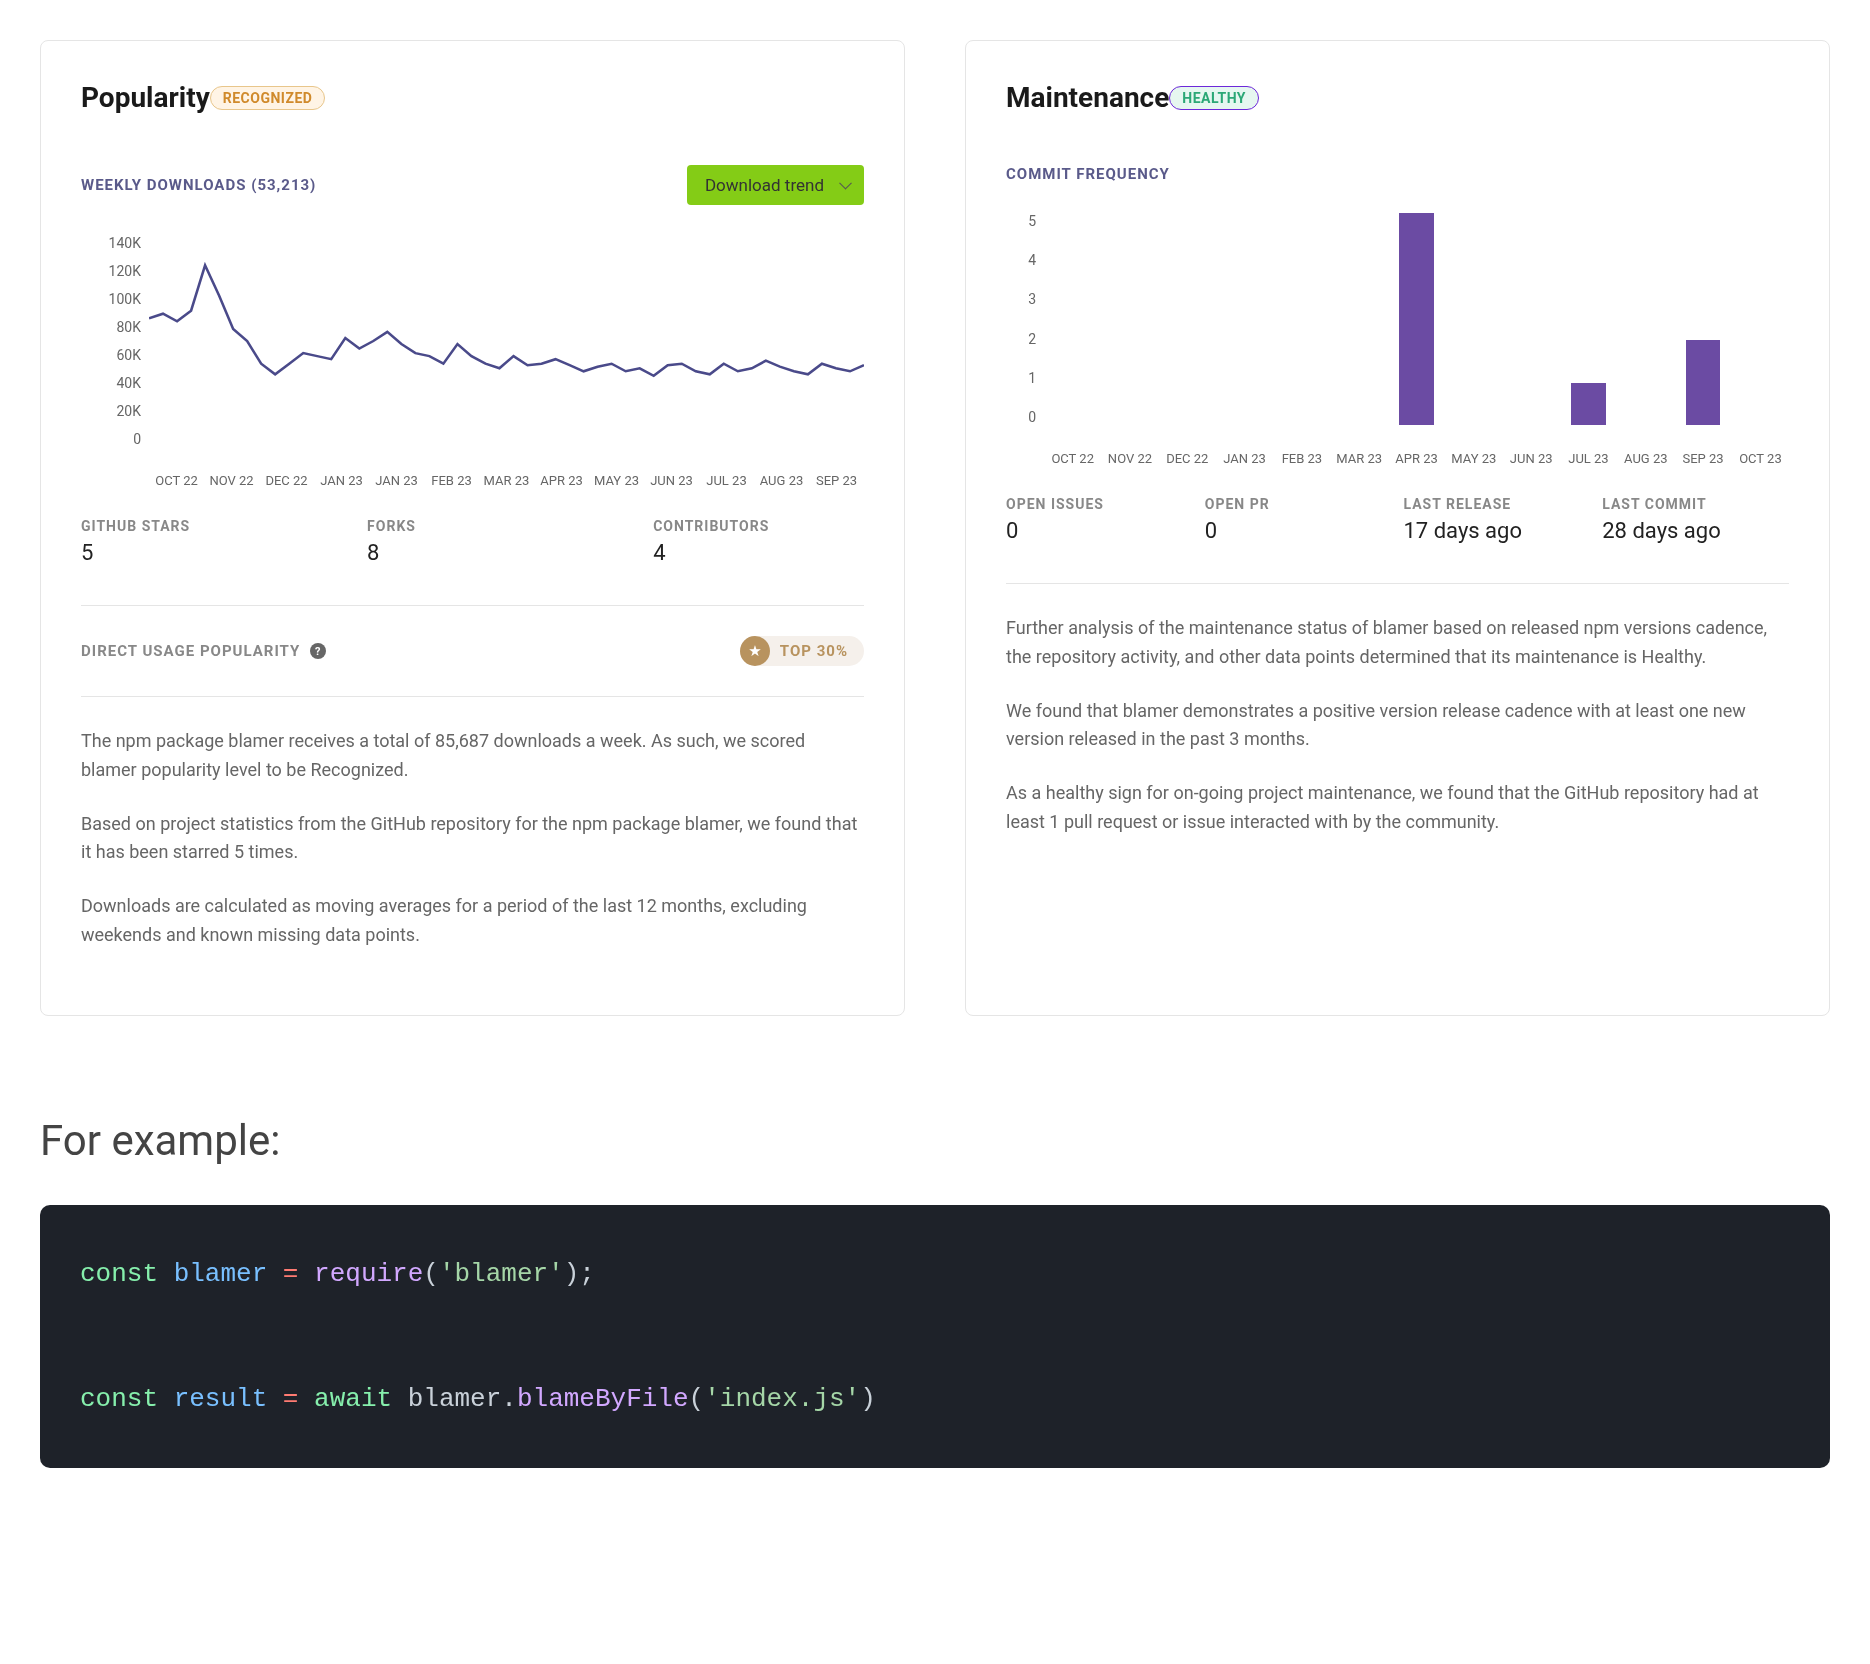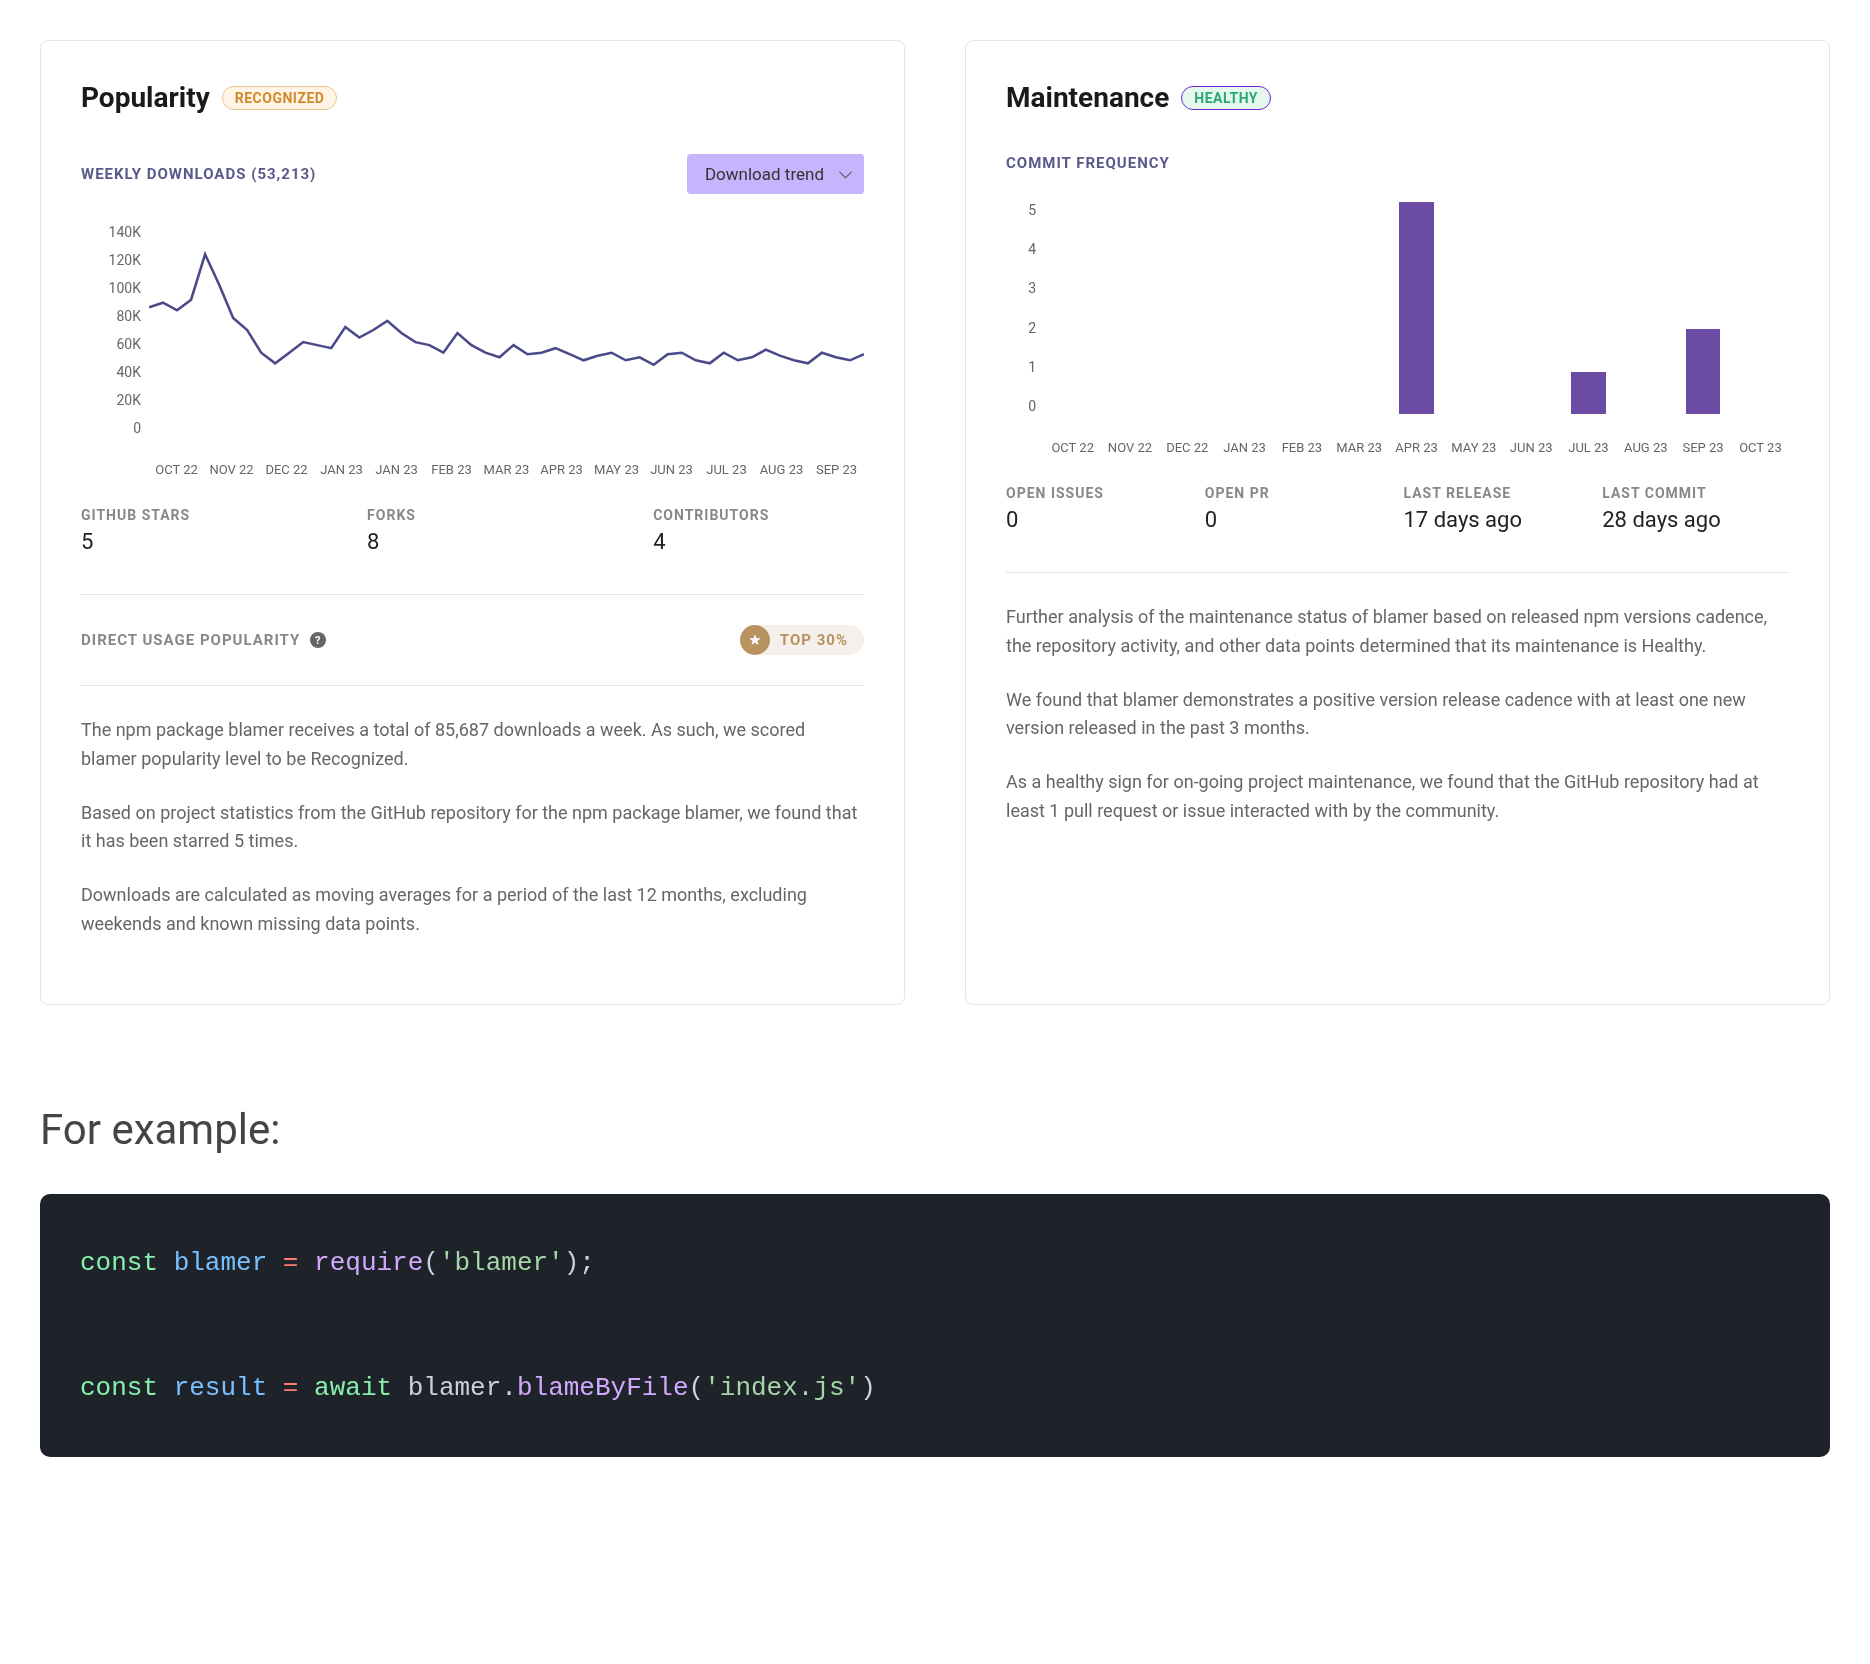--- a/index.html
+++ b/index.html
@@ -18,22 +18,21 @@
 }
 .card {
   background: #fff;
   border: 1px solid #e5e5e5;
   border-radius: 8px;
   padding: 40px;
 }
 .card-header {
   display: flex;
   align-items: center;
-  gap: 12px;
-  margin-bottom: 40px;
+  margin-bottom: 51px;
 }
 .card-title {
   font-size: 28px;
   font-weight: 700;
   color: #1a1a1a;
 }
 .badge {
   display: inline-block;
   padding: 3px 12px;
   border-radius: 12px;
@@ -57,21 +56,21 @@
   align-items: center;
   margin-bottom: 20px;
 }
 .section-label {
   font-size: 15px;
   font-weight: 700;
   letter-spacing: 1px;
   color: #5a5a8a;
 }
 .dropdown {
-  background: #c4b5fd;
+  background: #84cc16;
   border: none;
   padding: 10px 40px 10px 18px;
   border-radius: 4px;
   font-size: 17px;
   color: #333;
   position: relative;
   display: inline-flex;
   align-items: center;
   cursor: pointer;
 }

